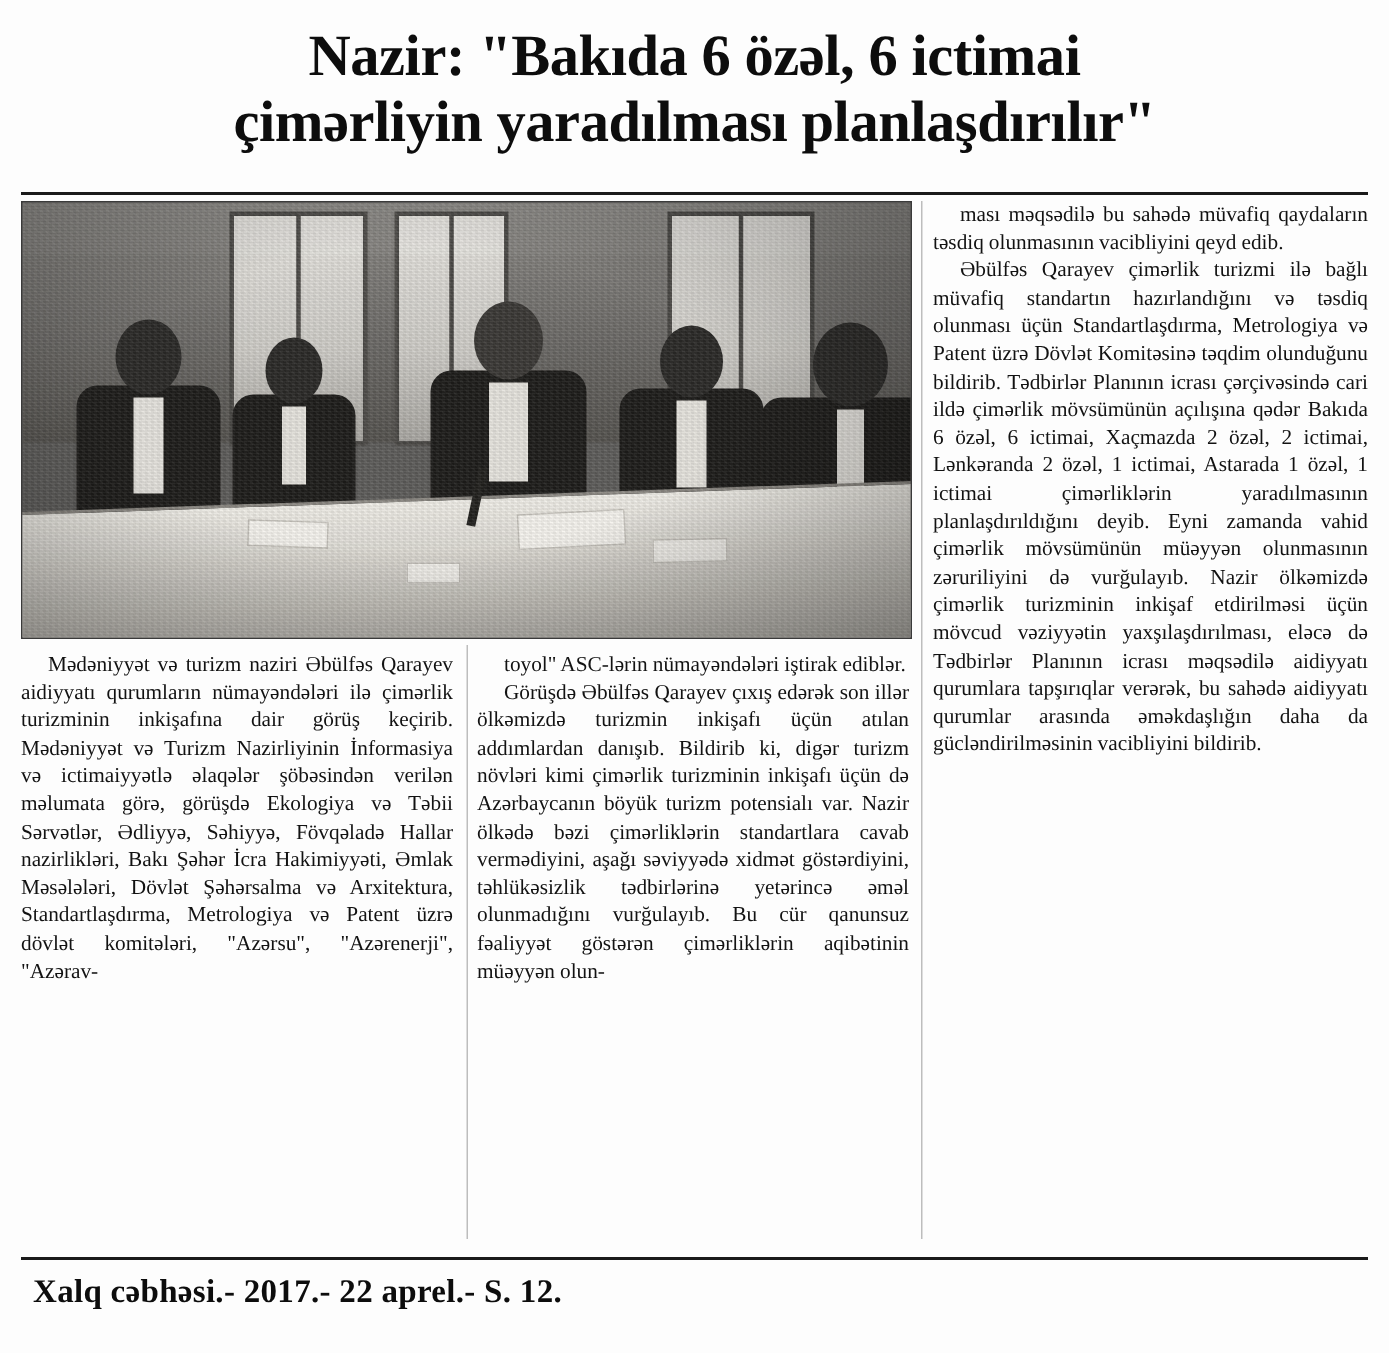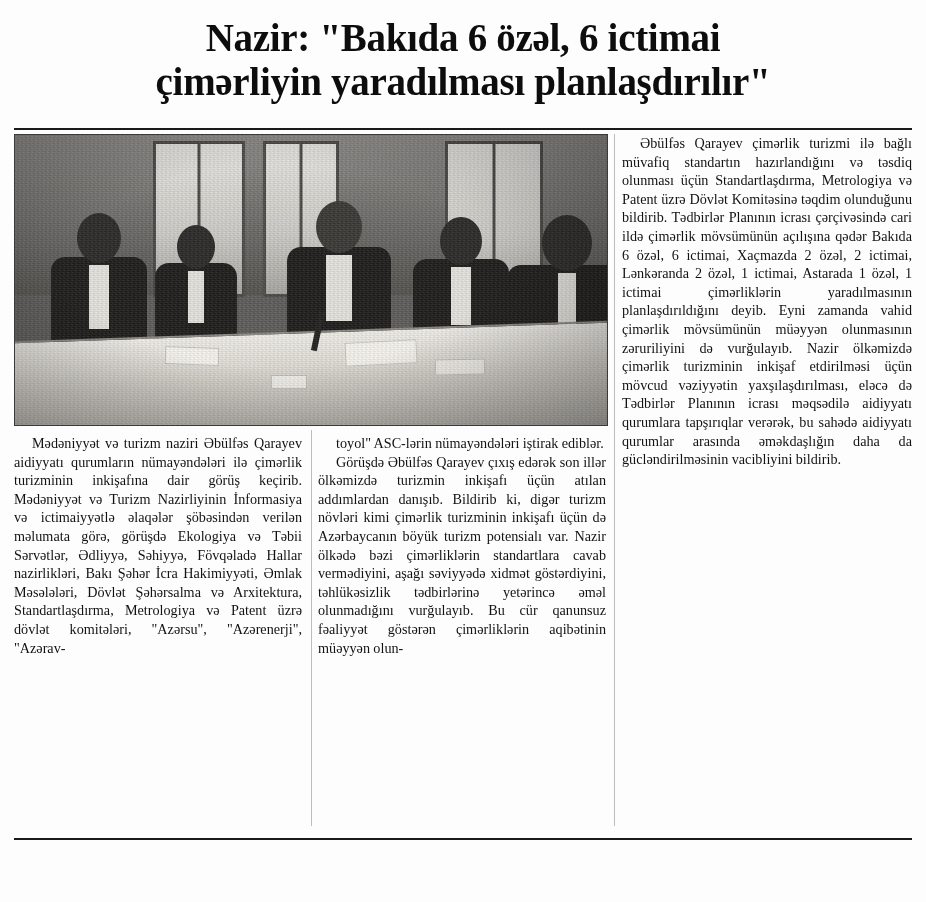--- a/index.html
+++ b/index.html
@@ -299,22 +299,24 @@
     <div class="col col1">
       <p>Mədəniyyət və turizm naziri Əbülfəs Qarayev aidiyyatı qurumların nümayəndələri ilə çimərlik turizminin inkişafına dair görüş keçirib. Mədəniyyət və Turizm Nazirliyinin İnformasiya və ictimaiyyətlə əlaqələr şöbəsindən verilən məlumata görə, görüşdə Ekologiya və Təbii Sərvətlər, Ədliyyə, Səhiyyə, Fövqəladə Hallar nazirlikləri, Bakı Şəhər İcra Hakimiyyəti, Əmlak Məsələləri, Dövlət Şəhərsalma və Arxitektura, Standartlaşdırma, Metrologiya və Patent üzrə dövlət komitələri, "Azərsu", "Azərenerji", "Azərav-</p>
     </div>
 
     <div class="col col2">
       <p>toyol" ASC-lərin nümayəndələri iştirak ediblər.</p>
       <p>Görüşdə Əbülfəs Qarayev çıxış edərək son illər ölkəmizdə turizmin inkişafı üçün atılan addımlardan danışıb. Bildirib ki, digər turizm növləri kimi çimərlik turizminin inkişafı üçün də Azərbaycanın böyük turizm potensialı var. Nazir ölkədə bəzi çimərliklərin standartlara cavab vermədiyini, aşağı səviyyədə xidmət göstərdiyini, təhlükəsizlik tədbirlərinə yetərincə əməl olunmadığını vurğulayıb. Bu cür qanunsuz fəaliyyət göstərən çimərliklərin aqibətinin müəyyən olun-</p>
     </div>
 
     <div class="col col3">
+      <p>ması məqsədilə bu sahədə müvafiq qaydaların təsdiq olunmasının vacibliyini qeyd edib.</p>
       <p>Əbülfəs Qarayev çimərlik turizmi ilə bağlı müvafiq standartın hazırlandığını və təsdiq olunması üçün Standartlaşdırma, Metrologiya və Patent üzrə Dövlət Komitəsinə təqdim olunduğunu bildirib. Tədbirlər Planının icrası çərçivəsində cari ildə çimərlik mövsümünün açılışına qədər Bakıda 6 özəl, 6 ictimai, Xaçmazda 2 özəl, 2 ictimai, Lənkəranda 2 özəl, 1 ictimai, Astarada 1 özəl, 1 ictimai çimərliklərin yaradılmasının planlaşdırıldığını deyib. Eyni zamanda vahid çimərlik mövsümünün müəyyən olunmasının zəruriliyini də vurğulayıb. Nazir ölkəmizdə çimərlik turizminin inkişaf etdirilməsi üçün mövcud vəziyyətin yaxşılaşdırılması, eləcə də Tədbirlər Planının icrası məqsədilə aidiyyatı qurumlara tapşırıqlar verərək, bu sahədə aidiyyatı qurumlar arasında əməkdaşlığın daha da gücləndirilməsinin vacibliyini bildirib.</p>
       <p></p>
     </div>
 
   </div>
 
   <div class="rule-bottom"></div>
 
+  <div class="source">Xalq cəbhəsi.- 2017.- 22 aprel.- S. 12.</div>
 
 </div>
 
 </body></html>

